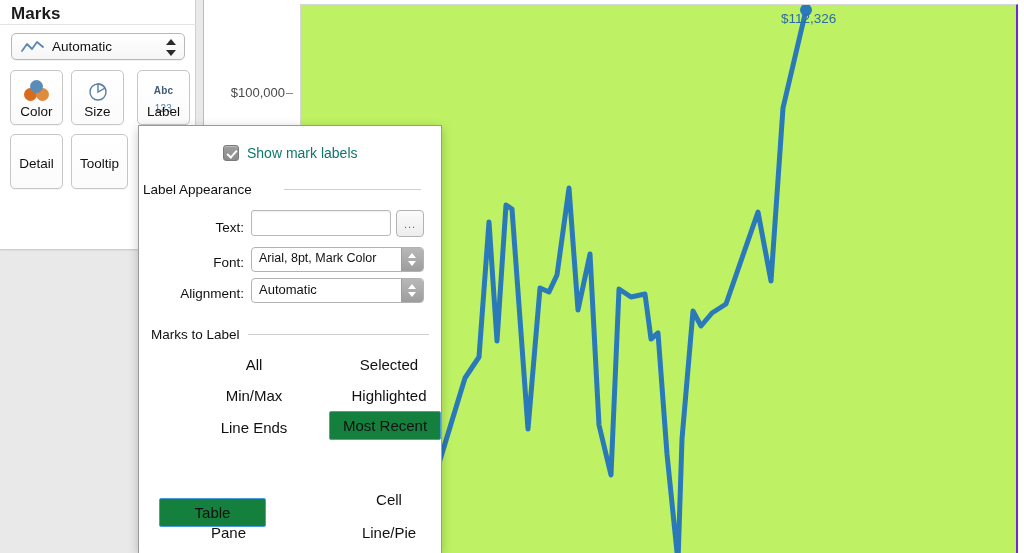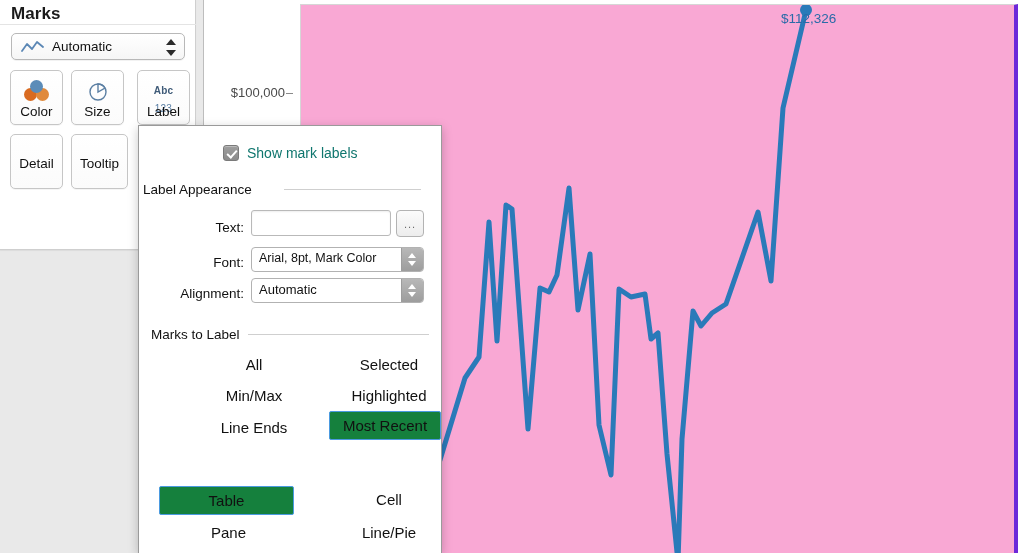--- a/index.html
+++ b/index.html
@@ -117,22 +117,22 @@
     position:absolute;right:14px;top:85px;
     font-size:13px;color:#4a4a4a;white-space:nowrap;
   }
   .axis-tick{
     position:absolute;right:6px;top:93px;width:7px;height:1px;background:#8a8a8a;
   }
   .plot{
     position:absolute;left:96px;top:4px;right:6px;bottom:0px;
     border-left:1px solid #d6d6d6;
     border-top:1px solid #d6d6d6;
-    border-right:4px solid #6d28d9;
-    background:#f9a8d4;
+    border-right:2px solid #6d28d9;
+    background:#bef264;
     box-sizing:border-box;
     overflow:hidden;
   }
   .plot svg{position:absolute;left:0;top:0;}
   .mark-label{
     position:absolute;
     font-size:13.5px;color:#2a6ba8;font-weight:400;white-space:nowrap;
   }
 
   
@@ -220,21 +220,21 @@
     background:#15803d;border:1px solid #4b9ae0;border-radius:2px;
   }
 
   .o-all{left:60px;top:226px;width:110px;}
   .o-selected{left:195px;top:226px;width:110px;}
   .o-minmax{left:60px;top:257px;width:110px;}
   .o-highlighted{left:195px;top:257px;width:110px;}
   .o-lineends{left:60px;top:289px;width:110px;}
   .o-mostrecent{left:190px;top:285px;width:112px;height:29px;line-height:27px;}
 
-  .o-table{left:20px;top:360px;width:135px;height:29px;line-height:27px;}
+  .o-table{left:20px;top:372px;width:107px;height:29px;line-height:27px;}
   .o-cell{left:195px;top:361px;width:110px;}
   .o-pane{left:22px;top:394px;width:135px;}
   .o-linepie{left:195px;top:394px;width:110px;}
 </style>
 </head>
 <body>
 
 <div id="root">
 
   <div class="left-bg">

